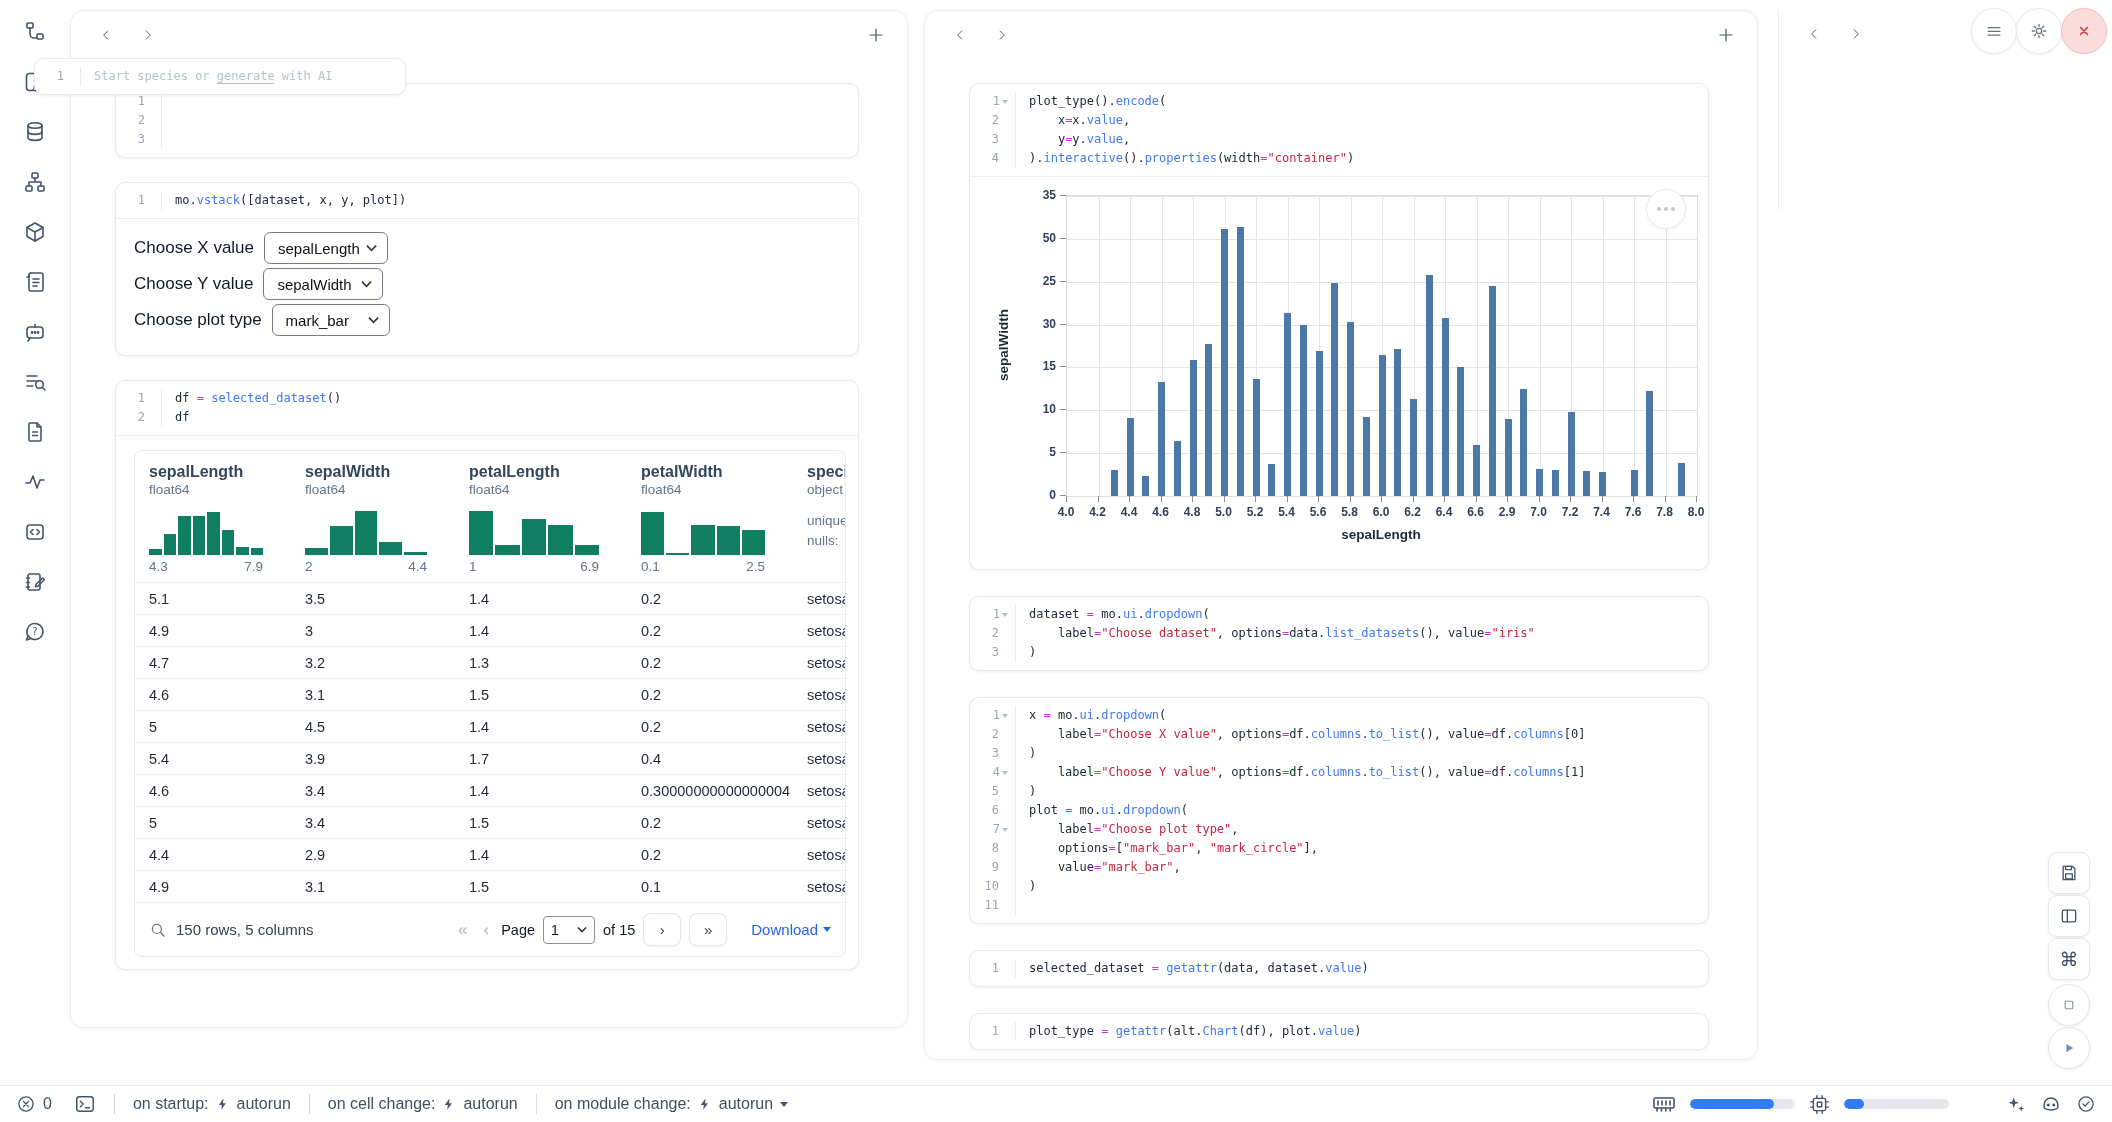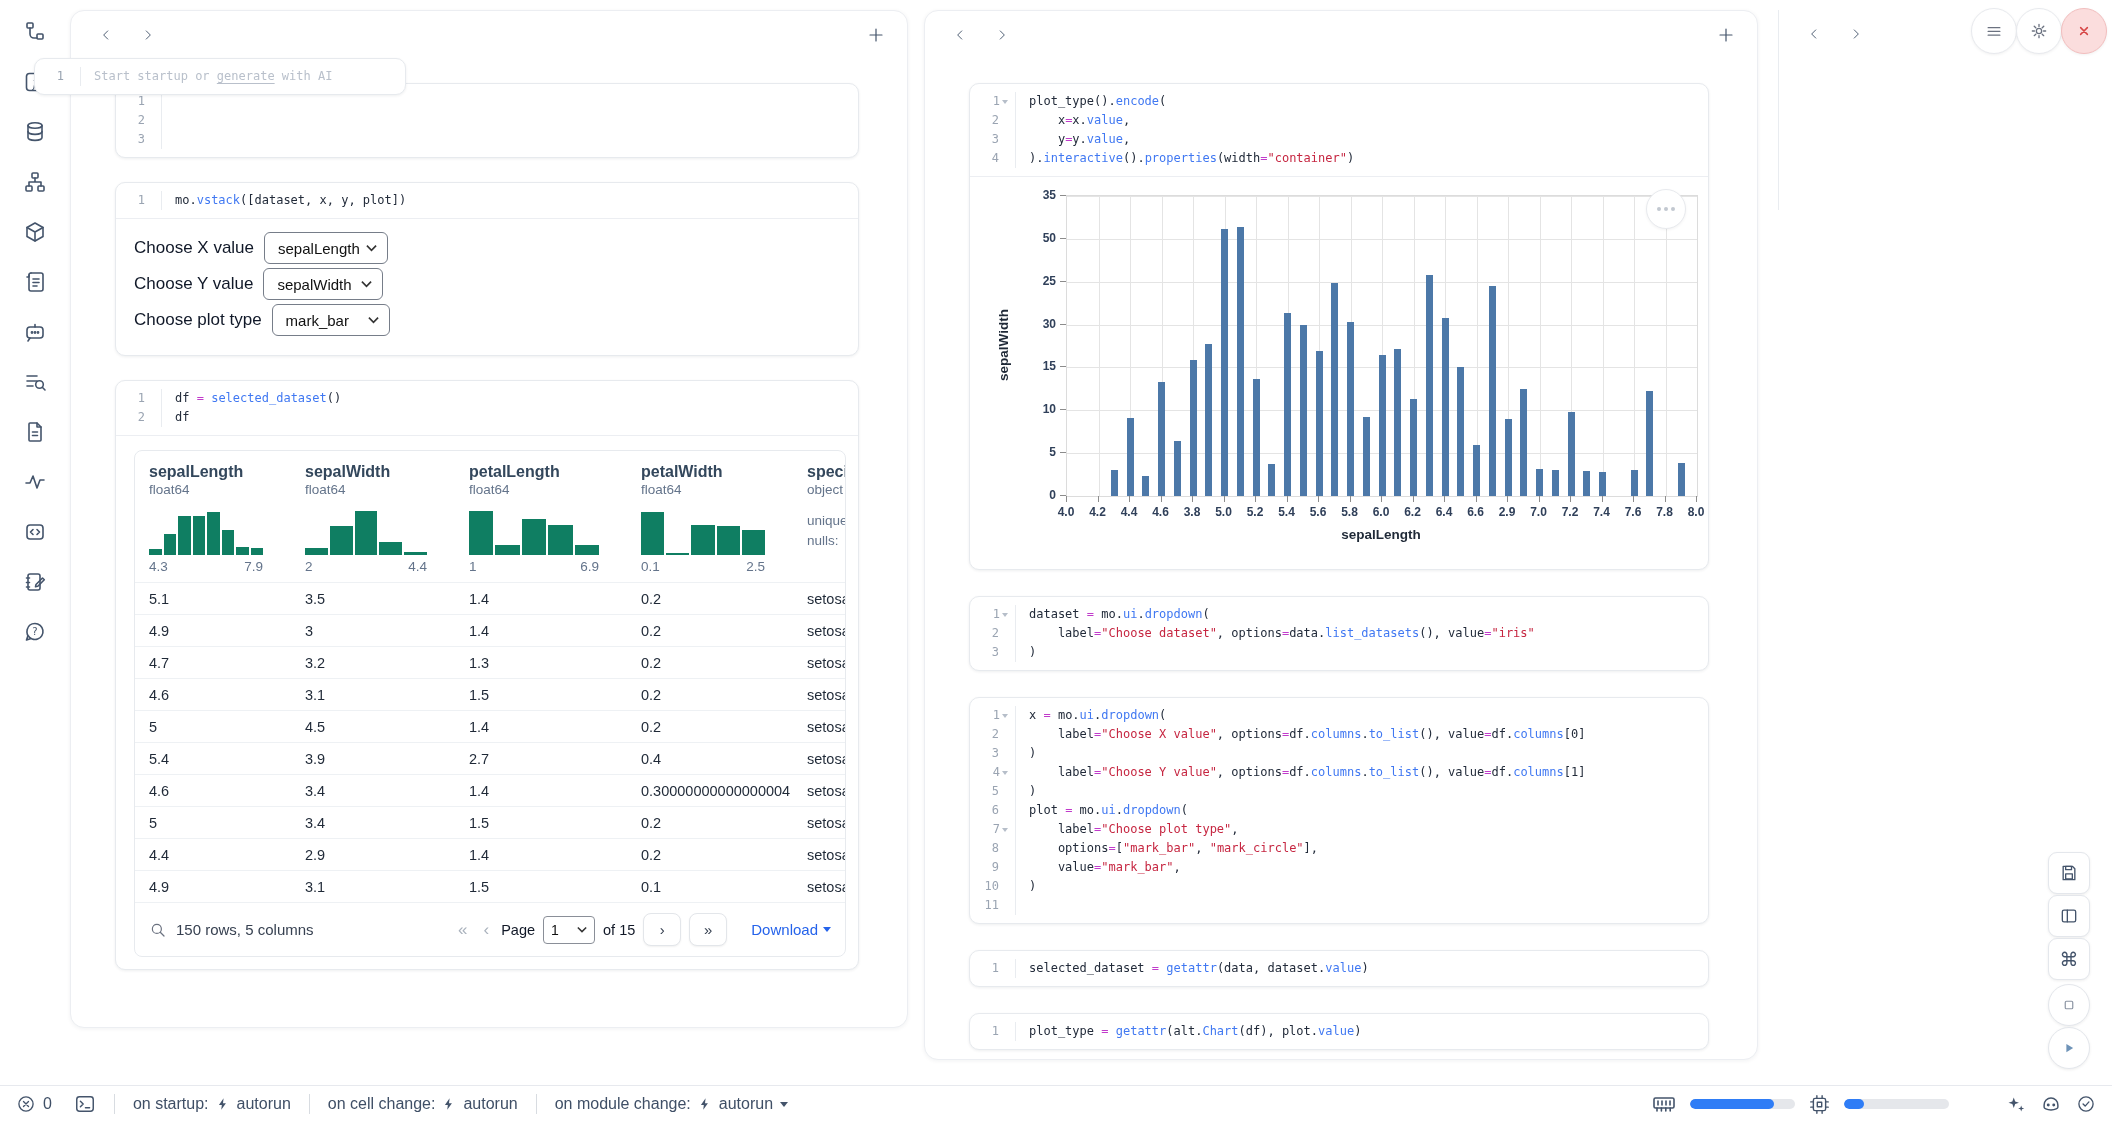--- a/index.html
+++ b/index.html
@@ -401,21 +401,21 @@
                 <div class="df-row">
                   <div class="df-cell" style="width:156px">5</div>
                   <div class="df-cell" style="width:164px">4.5</div>
                   <div class="df-cell" style="width:172px">1.4</div>
                   <div class="df-cell" style="width:166px">0.2</div>
                   <div class="df-cell" style="width:52px">setosa</div>
                 </div>
                 <div class="df-row">
                   <div class="df-cell" style="width:156px">5.4</div>
                   <div class="df-cell" style="width:164px">3.9</div>
-                  <div class="df-cell" style="width:172px">2.7</div>
+                  <div class="df-cell" style="width:172px">1.7</div>
                   <div class="df-cell" style="width:166px">0.4</div>
                   <div class="df-cell" style="width:52px">setosa</div>
                 </div>
                 <div class="df-row">
                   <div class="df-cell" style="width:156px">4.6</div>
                   <div class="df-cell" style="width:164px">3.4</div>
                   <div class="df-cell" style="width:172px">1.4</div>
                   <div class="df-cell" style="width:166px">0.30000000000000004</div>
                   <div class="df-cell" style="width:52px">setosa</div>
                 </div>
@@ -591,21 +591,21 @@
           <div>
               <div class="tickmark" style="left:96.0px;top:319px;width:1px;height:6px"></div>
               <div class="xtick" style="left:96.0px;top:328px">4.0</div>
               <div class="tickmark" style="left:127.5px;top:319px;width:1px;height:6px"></div>
               <div class="xtick" style="left:127.5px;top:328px">4.2</div>
               <div class="tickmark" style="left:159.0px;top:319px;width:1px;height:6px"></div>
               <div class="xtick" style="left:159.0px;top:328px">4.4</div>
               <div class="tickmark" style="left:190.5px;top:319px;width:1px;height:6px"></div>
               <div class="xtick" style="left:190.5px;top:328px">4.6</div>
               <div class="tickmark" style="left:222.0px;top:319px;width:1px;height:6px"></div>
-              <div class="xtick" style="left:222.0px;top:328px">3.8</div>
+              <div class="xtick" style="left:222.0px;top:328px">4.8</div>
               <div class="tickmark" style="left:253.5px;top:319px;width:1px;height:6px"></div>
               <div class="xtick" style="left:253.5px;top:328px">5.0</div>
               <div class="tickmark" style="left:285.0px;top:319px;width:1px;height:6px"></div>
               <div class="xtick" style="left:285.0px;top:328px">5.2</div>
               <div class="tickmark" style="left:316.5px;top:319px;width:1px;height:6px"></div>
               <div class="xtick" style="left:316.5px;top:328px">5.4</div>
               <div class="tickmark" style="left:348.0px;top:319px;width:1px;height:6px"></div>
               <div class="xtick" style="left:348.0px;top:328px">5.6</div>
               <div class="tickmark" style="left:379.5px;top:319px;width:1px;height:6px"></div>
               <div class="xtick" style="left:379.5px;top:328px">5.8</div>
@@ -720,21 +720,21 @@
           </svg>
         </div>
     </div>
   </div>
   <div class="scratch-cell">
     <div class="code">
       <div class="lnums">
           <div class="lnum"><span>1</span><span class="nofold"></span></div>
         </div>
       <div class="clines">
-          <div class="cline ph"><span>Start startup or </span><u>generate</u><span> with AI</span></div>
+          <div class="cline ph"><span>Start species or </span><u>generate</u><span> with AI</span></div>
         </div>
     </div>
   </div>
 
   <div class="circ" style="left:1971px">
       <svg class="ic" width="20" height="20" viewBox="0 0 24 24" style="stroke:#6b7280">
         <path d="M5 8h14M5 12.5h14M5 17h14"></path>
       </svg>
     </div>
   <div class="circ" style="left:2016px">

